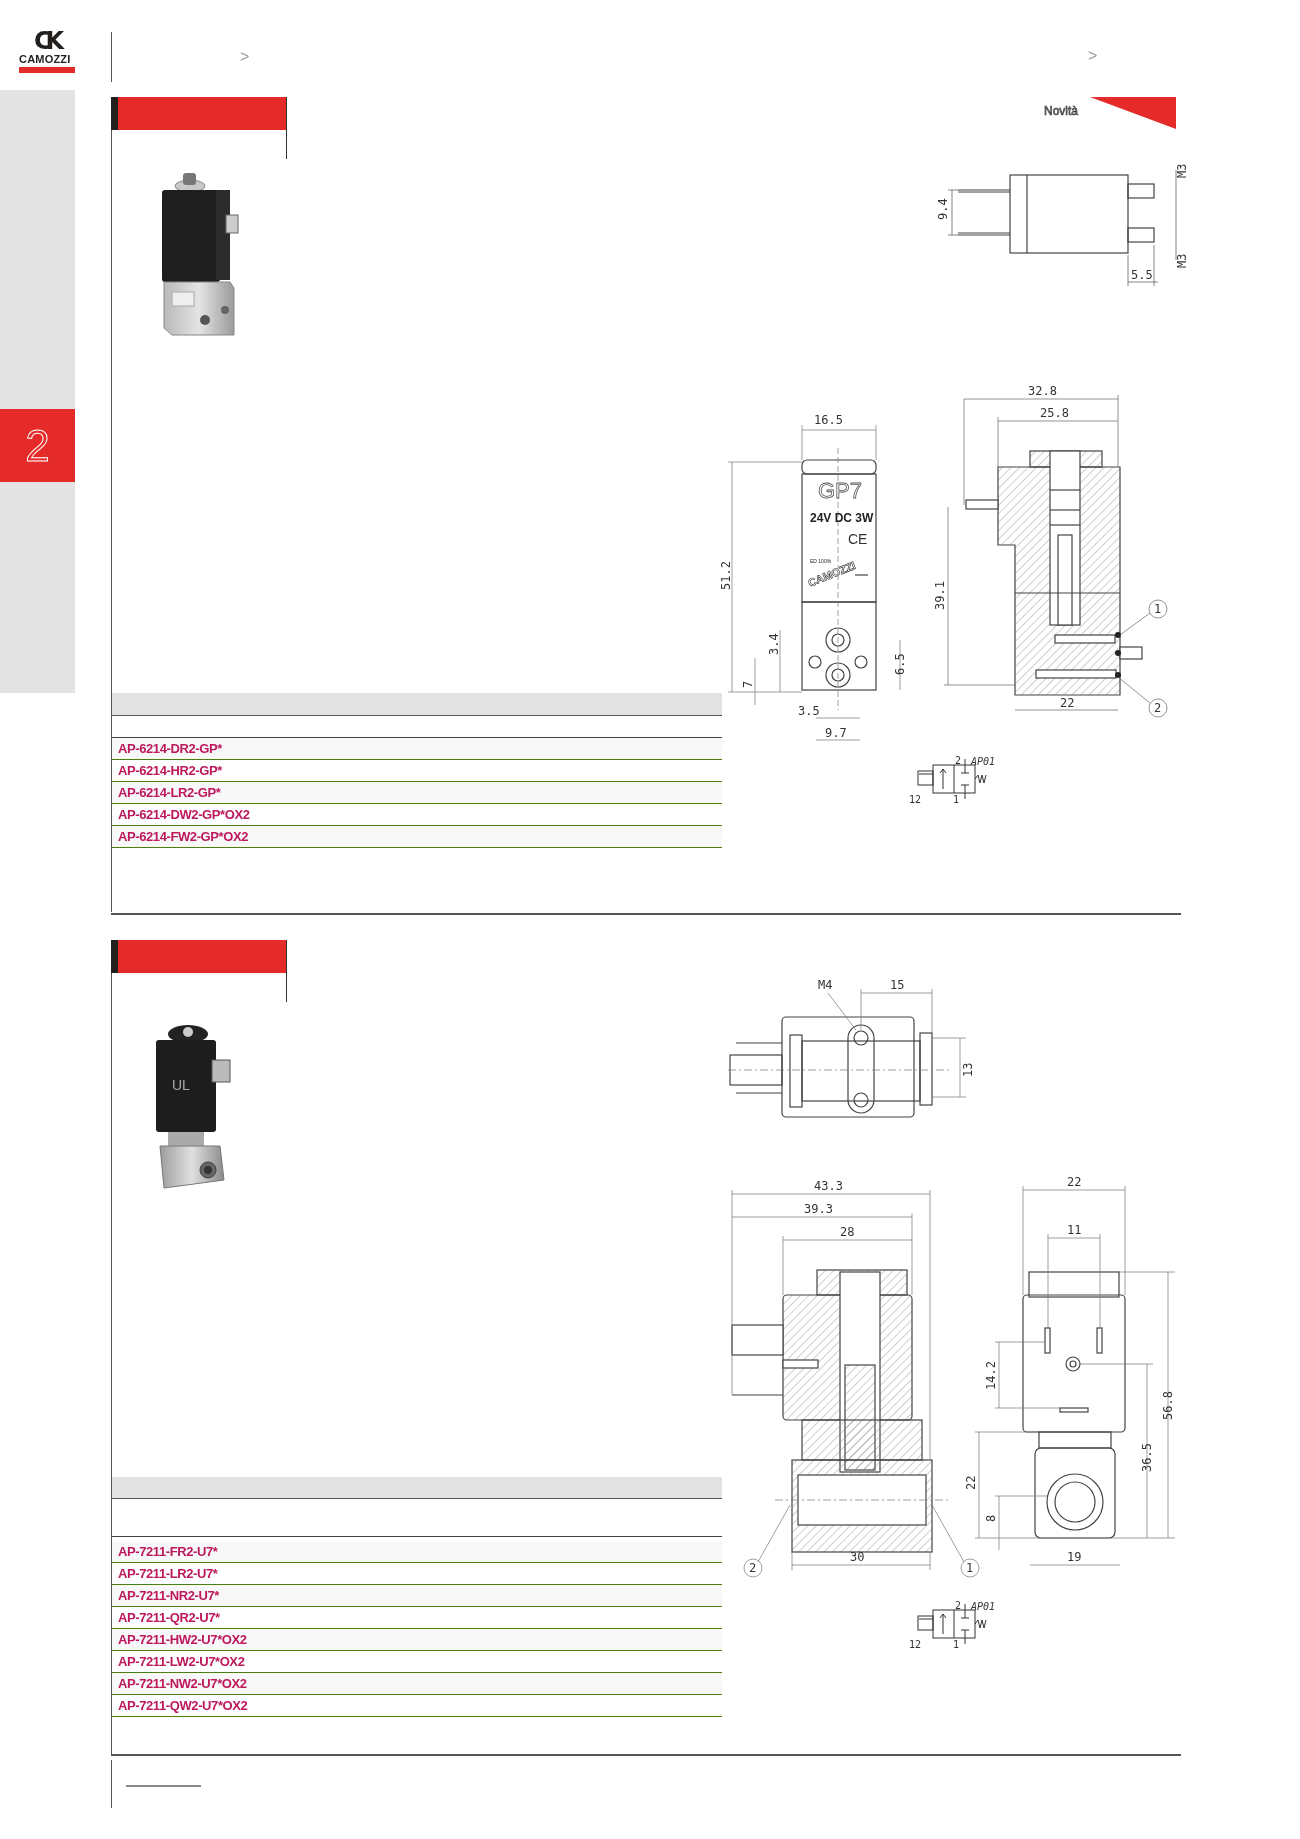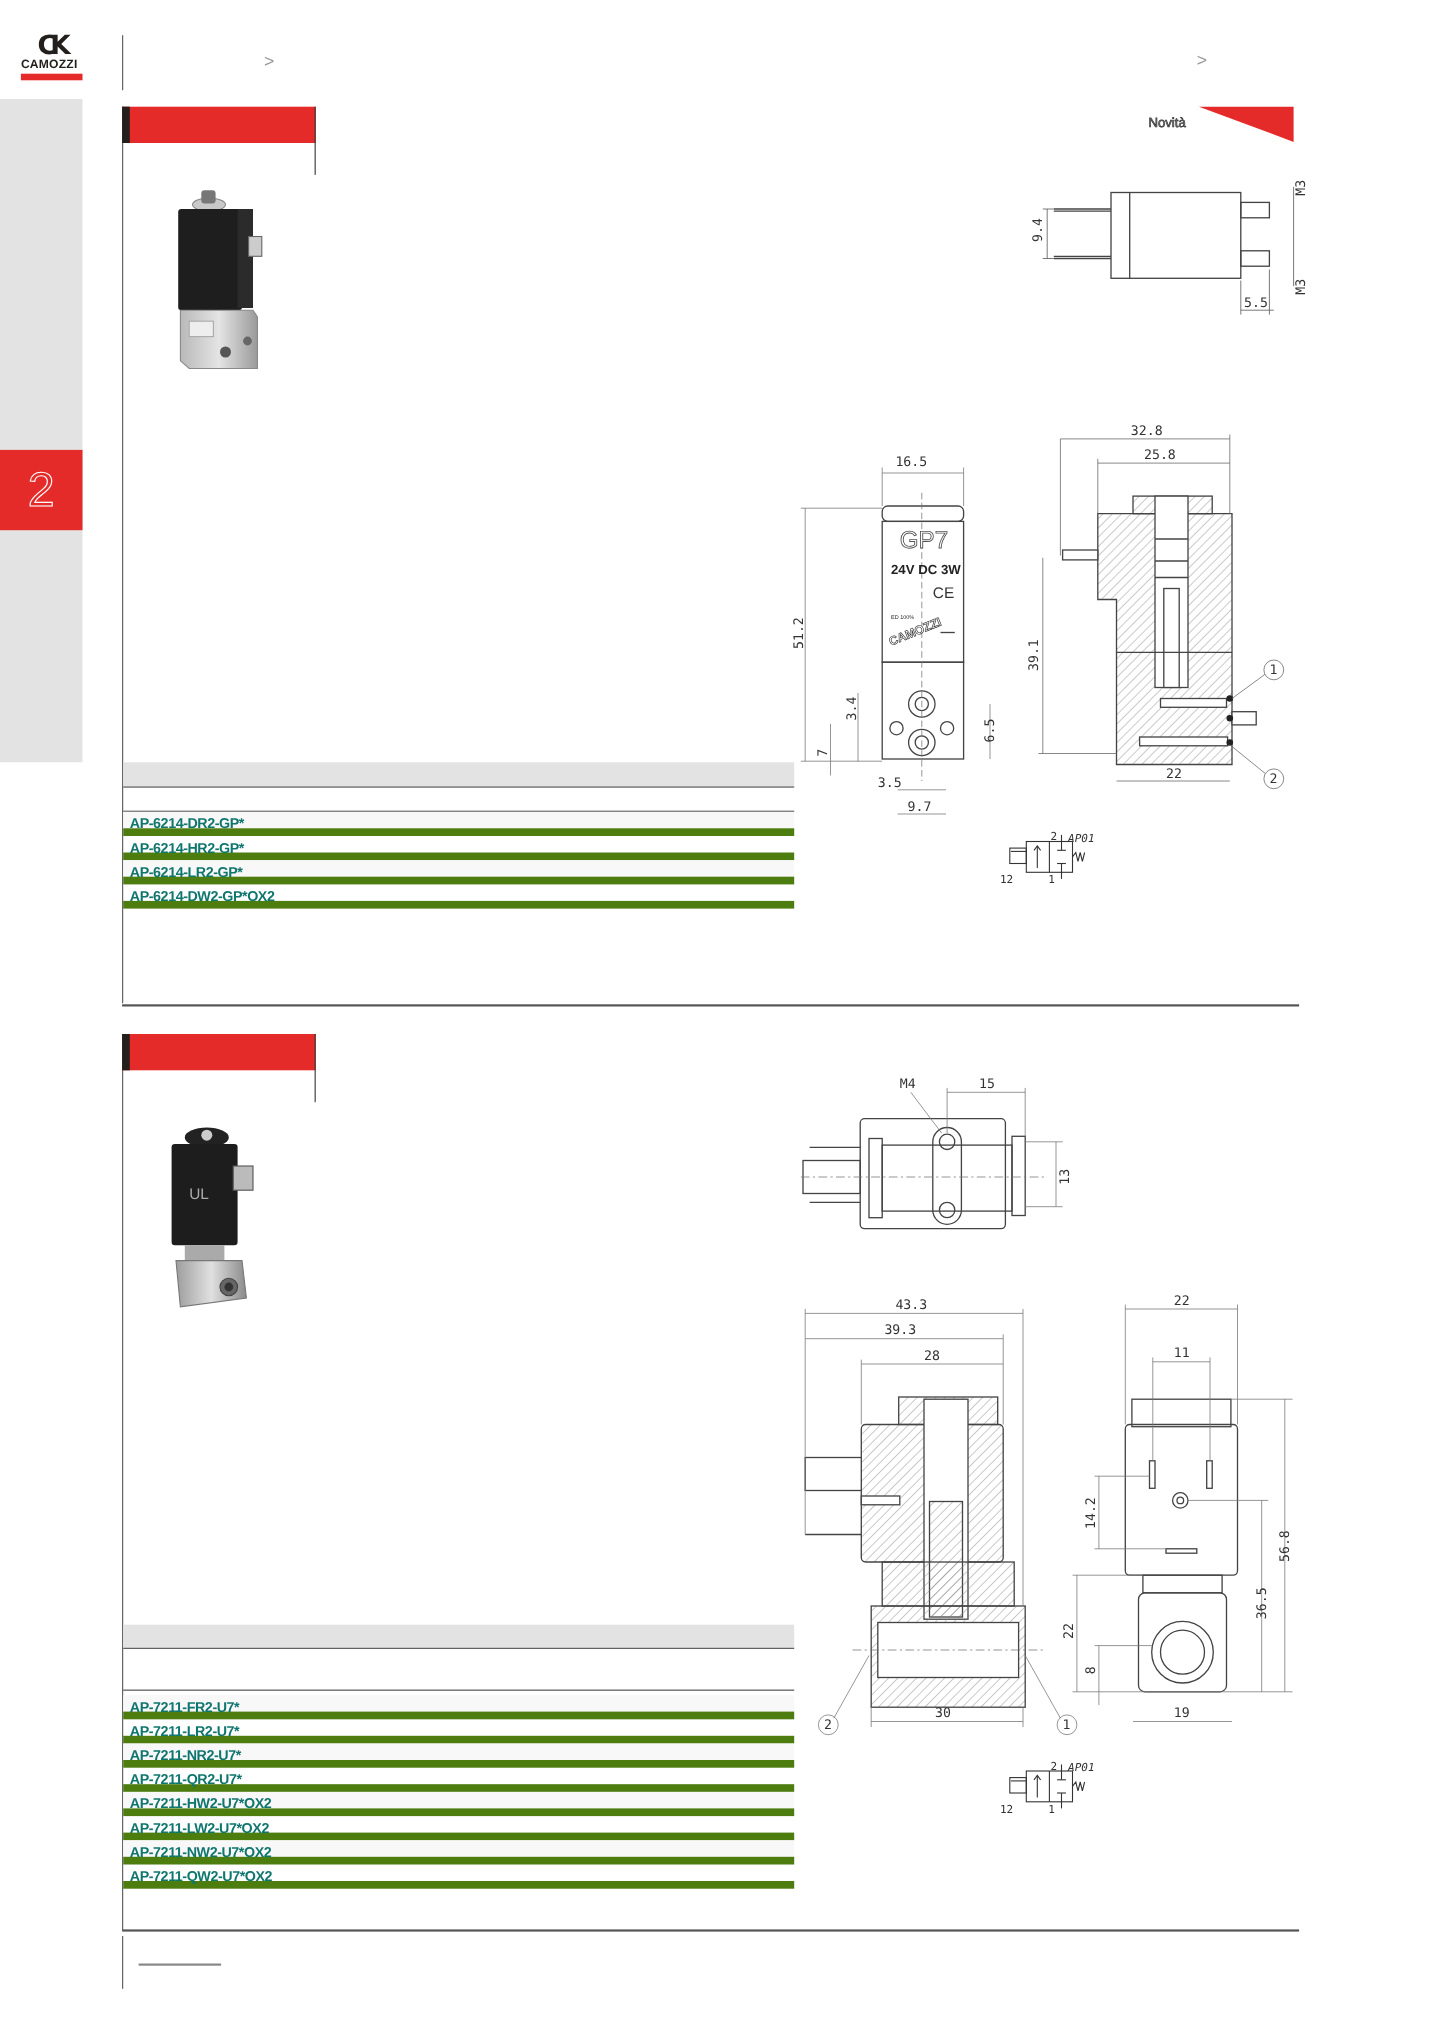--- a/index.html
+++ b/index.html
@@ -14,21 +14,21 @@
   .chapter span{font-size:44px;color:#e52b29;-webkit-text-stroke:1px #fff;font-weight:normal;font-family:"Liberation Sans",sans-serif;}
   .vline{background:#555;width:1px;}
   .crumb{font-size:16px;color:#999;}
   .sec-bar{height:33px;background:#e52b29;border-left:7px solid #231f1c;box-sizing:border-box;}
   .sec-rline{width:1px;background:#333;}
   .badge{left:1090px;top:97px;width:0;height:0;border-top:32px solid #e52b29;border-left:86px solid transparent;}
   .novita{left:1044px;top:104px;font-size:12px;color:#888;-webkit-text-stroke:0.6px #333;}
   .tbl{left:112px;width:610px;}
   .thead{background:#e3e3e3;border-bottom:1.5px solid #555;}
   .tblank{border-bottom:1.5px solid #444;}
-  .row{height:22px;border-bottom:7px solid #4d7c0f;box-sizing:border-box;font-size:13px;font-weight:bold;color:#0f766e;padding-left:6px;line-height:22px;letter-spacing:-0.4px;}
+  .row{height:22px;border-bottom:1px solid #4d7c0f;box-sizing:border-box;font-size:13px;font-weight:bold;color:#be185d;padding-left:6px;line-height:22px;letter-spacing:-0.4px;}
   .row:nth-child(odd){background:#f8f8f8;}
   .hline{height:1.5px;background:#555;}
   svg{position:absolute;overflow:visible;}
   .dim text{font-family:"DejaVu Sans Mono",monospace;font-size:12px;fill:#333;}
   .footline{left:126px;top:1785px;width:75px;height:2px;background:#888;}
 </style>
 </head>
 <body>
 
 <div class="abs logo">
@@ -206,20 +206,21 @@
   <text x="4" y="48" style="font-size:10px">12</text>
 </svg>
 
 <div class="abs tbl thead" style="top:693px;height:22px;"></div>
 <div class="abs tbl tblank" style="top:715px;height:22px;"></div>
 <div class="abs tbl" style="top:738px;">
   <div class="row">AP-6214-DR2-GP*</div>
   <div class="row">AP-6214-HR2-GP*</div>
   <div class="row">AP-6214-LR2-GP*</div>
   <div class="row">AP-6214-DW2-GP*OX2</div>
+  <div class="row">AP-6214-FW2-GP*OX2</div>
 </div>
 <div class="abs hline" style="left:111px;top:913px;width:1070px;"></div>
 
 <div class="abs vline" style="left:111px;top:940px;height:815px;"></div>
 <div class="abs sec-bar" style="left:111px;top:940px;width:176px;"></div>
 <div class="abs sec-rline" style="left:286px;top:940px;height:62px;"></div>
 
 <svg style="left:150px;top:1020px" width="120" height="180">
   <defs>
       <linearGradient id="metal2" x1="0" x2="1">

